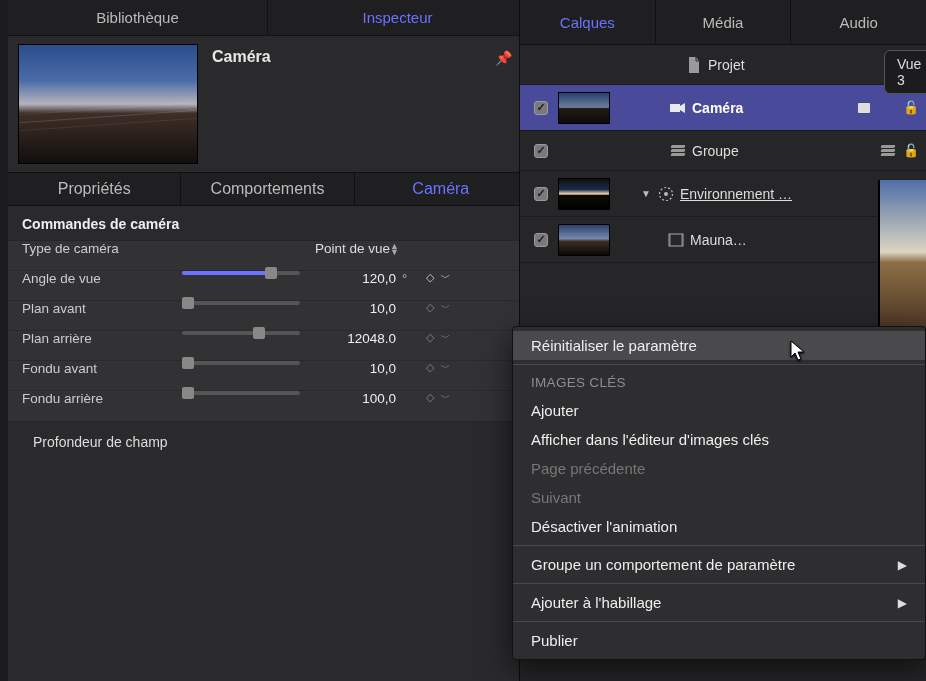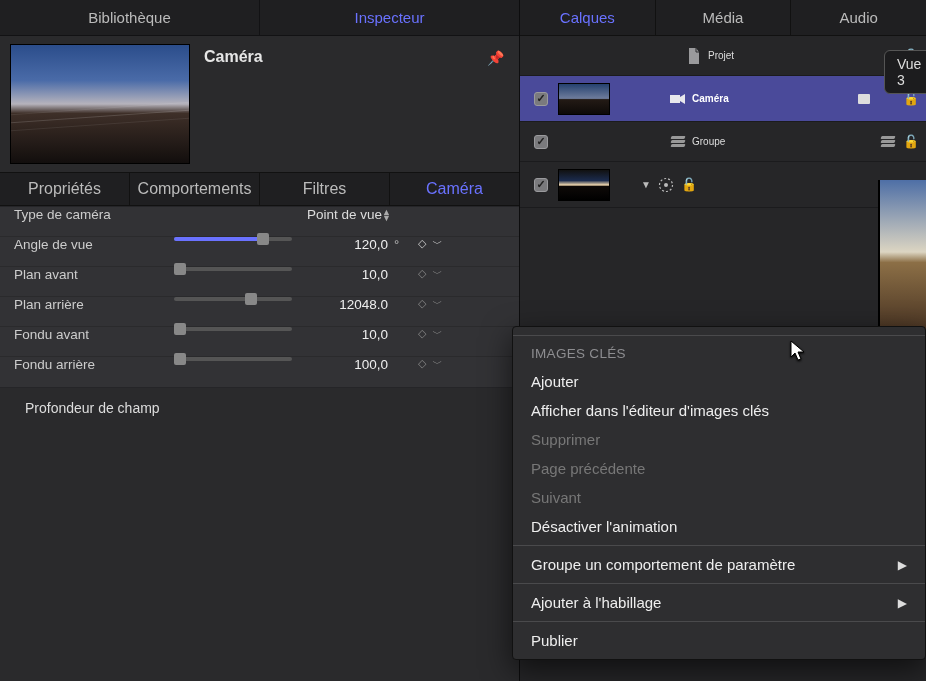--- a/index.html
+++ b/index.html
@@ -1,20 +1,20 @@
 <!DOCTYPE html>
 <html><head>
 <meta charset="utf-8">
 <style>
   * { box-sizing: border-box; margin: 0; padding: 0; font-family: -apple-system, "Helvetica Neue", Arial, sans-serif; }
   body { width: 926px; height: 681px; background: #1c1c1e; color: #ccc; font-size: 13px; overflow: hidden; position: relative; }
 
   
   .left {
-    position: absolute; left: 0; top: 0; width: 519px; height: 681px;
+    position: absolute; left: 8px; top: 0; width: 519px; height: 681px;
     background: #2a2a2c;
     display: flex; flex-direction: column;
   }
   .left-tabs {
     display: flex; height: 36px; background: #1f1f21;
     border-bottom: 1px solid #121214;
   }
   .left-tab {
     flex: 1; display: flex; align-items: center; justify-content: center;
     font-size: 15px; font-weight: 500; color: #bbb; cursor: pointer;
@@ -92,21 +92,21 @@
 
   .dof-row { padding: 12px 25px; color:#ddd; font-size:14px;}
 
   
   .right {
     position:absolute; left:519px; top:0; width:407px; height:681px;
     background:#262628;
     border-left:1px solid #0d0d0e;
   }
   .right-tabs {
-    display:flex; height:36px; background:#1f1f21; border-bottom:1px solid #111;
+    display:flex; height:45px; background:#1f1f21; border-bottom:1px solid #111;
   }
   .right-tab {
     flex:1; display:flex; align-items:center; justify-content:center;
     font-size:15px; color:#bbb; border-right:1px solid #111; cursor:pointer;
   }
   .right-tab:last-child{border-right:none;}
   .right-tab.active{ color:#6a72ff; }
 
   .layer-list { background:#262628; }
   .layer {
@@ -125,21 +125,21 @@
   .cb.checked::after{ content:"✓"; color:#222; font-size:11px; font-weight:700;}
   .layer .mini {
     width:52px; height:32px; border:1px solid #000; background:#222; flex-shrink:0;
   }
   .mini.landscape{ background:linear-gradient(to bottom,#25416f 0%,#6e7c9c 48%,#231a15 52%,#0d0a08 100%);}
   .mini.env{ background:linear-gradient(to bottom,#111 0%,#1b2b4d 35%,#f2d9b0 50%,#0e0a08 55%,#000 100%);}
   .mini.mauna{ background:linear-gradient(to bottom,#2a3f6d 0%,#7589aa 45%,#3b2d22 55%,#0b0806 100%);}
   .spacer-w { flex-shrink:0; }
   .disclosure{ color:#bbb; font-size:10px; width:12px; text-align:center;}
   .type-icon{ width:16px; color:#bbb; display:flex; justify-content:center;}
-  .layer-name{ color:#ddd; font-size:10px; flex:1; white-space:nowrap; overflow:hidden; text-overflow:ellipsis;}
+  .layer-name{ color:#ddd; font-size:14px; flex:1; white-space:nowrap; overflow:hidden; text-overflow:ellipsis;}
   .layer.selected .layer-name{ color:#fff; font-weight:600;}
   .layer-name.link{ text-decoration:underline;}
   .camera-badge{ width:12px; height:10px; background:#ddd; margin-left:4px; border-radius:1px;}
   .lock{ width:18px; color:#888; font-size:13px; text-align:center;}
   .layer.selected .lock{ color:#ccc;}
   .stack-icon{
     width:16px; height:12px; position:relative;
   }
   .stack-icon span{
     position:absolute; width:14px; height:3px; background:#999; border-radius:1px;
@@ -197,24 +197,24 @@
 
   <div class="header-row">
     <div class="thumb-large"></div>
     <div class="obj-title">Caméra</div>
     <div class="pin-icon">📌</div>
   </div>
 
   <div class="sub-tabs">
     <div class="sub-tab">Propriétés</div>
     <div class="sub-tab">Comportements</div>
-    <div class="sub-tab">Filtres</div>
     <div class="sub-tab active">Caméra</div>
   </div>
 
+  <div class="section-title">Commandes de caméra</div>
 
   <div class="params">
 
     <div class="param">
       <div class="param-label">Type de caméra</div>
       <div class="popup-value">
         <span>Point de vue</span>
         <span class="updown">
             <span>▲</span>
             <span>▼</span>
@@ -353,40 +353,57 @@
         </div>
       <div class="mini env"></div>
       <div class="spacer-w" style="width:18px"></div>
       <div class="disclosure">▼</div>
       <div class="type-icon">
         <svg width="16" height="16" viewBox="0 0 16 16">
             <circle cx="8" cy="8" r="6.5" fill="none" stroke="#bbb" stroke-width="1.2" stroke-dasharray="2 2"></circle>
             <circle cx="8" cy="8" r="2" fill="#bbb"></circle>
           </svg>
       </div>
+      <div class="layer-name link">Environnement …</div>
       <div class="lock">🔓</div>
     </div>
 
+    <div class="layer">
+      <div class="cbwrap">
+          <div class="cb checked"></div>
+        </div>
+      <div class="mini mauna"></div>
+      <div class="spacer-w" style="width:46px"></div>
+      <div class="type-icon">
+        <svg width="16" height="14" viewBox="0 0 16 14">
+            <rect x="1" y="1" width="14" height="12" fill="none" stroke="#aaa"></rect>
+            <rect x="1" y="1" width="2" height="12" fill="#aaa" opacity=".4"></rect>
+            <rect x="13" y="1" width="2" height="12" fill="#aaa" opacity=".4"></rect>
+          </svg>
+      </div>
+      <div class="layer-name">Mauna…</div>
+      <div class="lock">🔓</div>
+    </div>
   </div>
 
   <div class="preview-strip"></div>
   <div class="view-pill">Vue 3</div>
 </div>
 
 <div class="ctx">
+  <div class="ctx-item hl">
+    <span>Réinitialiser le paramètre</span>
+  </div>
   <div class="ctx-sep"></div>
   <div class="ctx-head">IMAGES CLÉS</div>
   <div class="ctx-item">
     <span>Ajouter</span>
   </div>
   <div class="ctx-item">
     <span>Afficher dans l'éditeur d'images clés</span>
-  </div>
-  <div class="ctx-item disabled">
-    <span>Supprimer</span>
   </div>
   <div class="ctx-item disabled">
     <span>Page précédente</span>
   </div>
   <div class="ctx-item disabled">
     <span>Suivant</span>
   </div>
   <div class="ctx-item">
     <span>Désactiver l'animation</span>
   </div>

